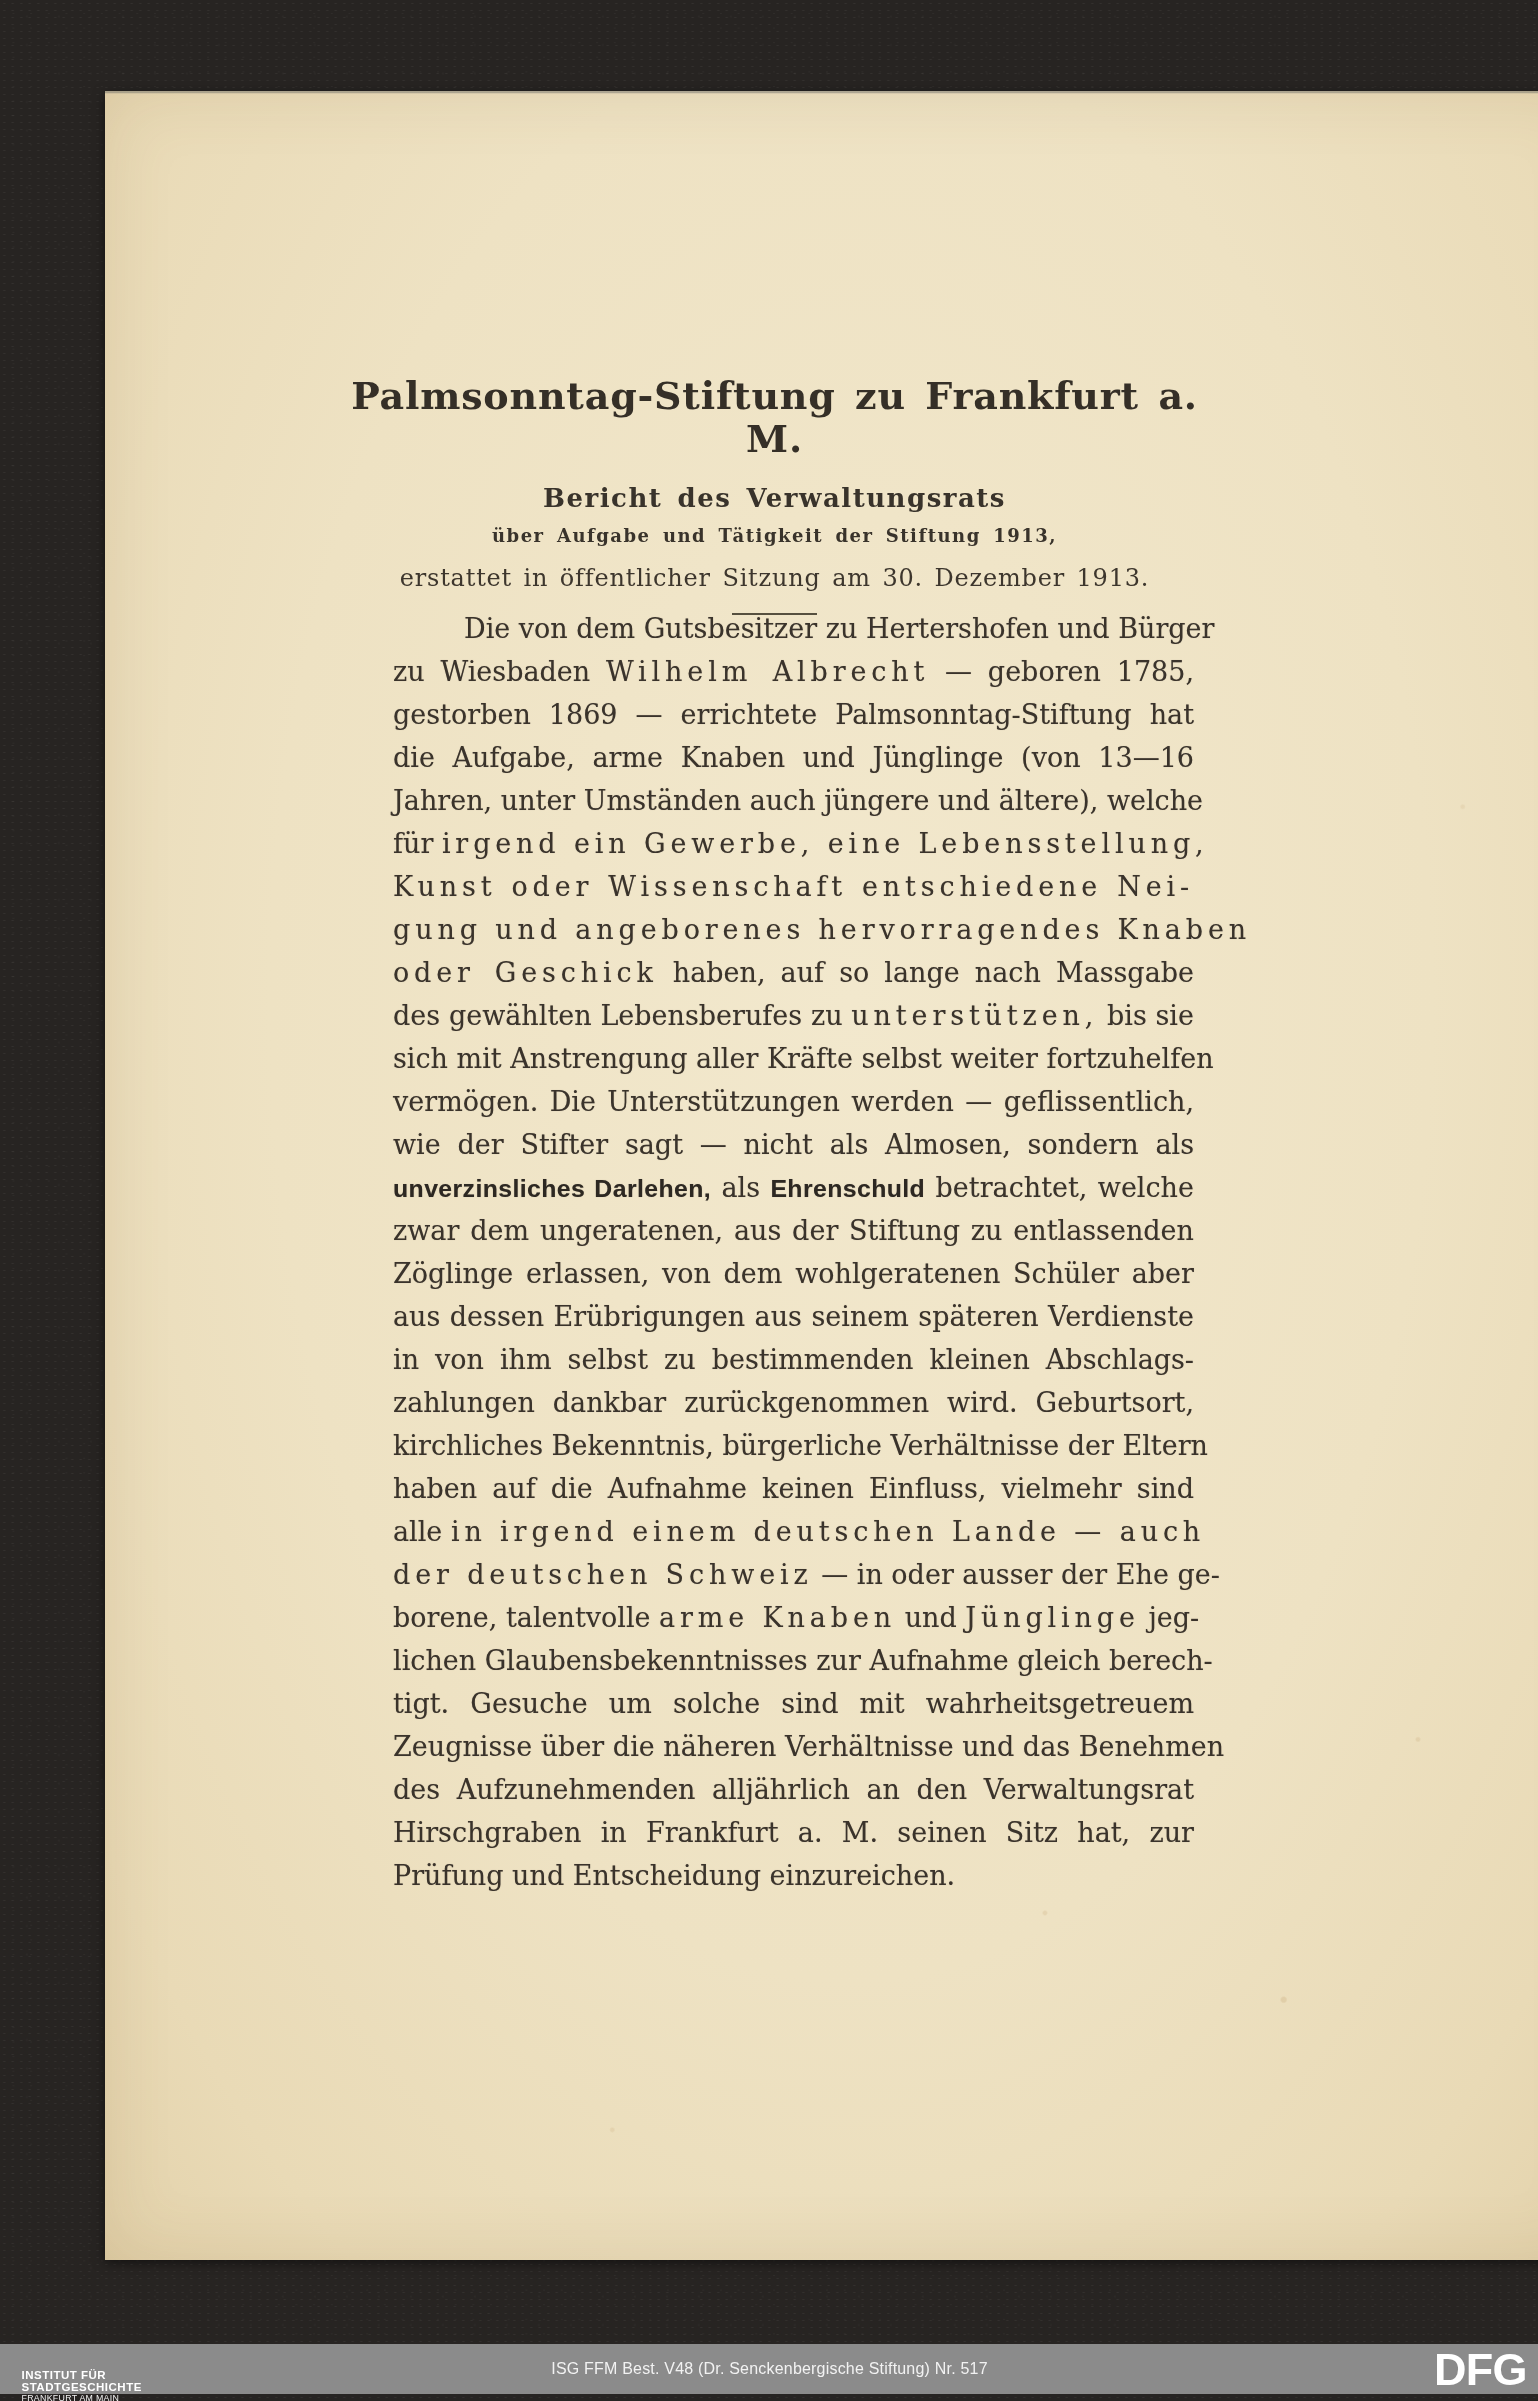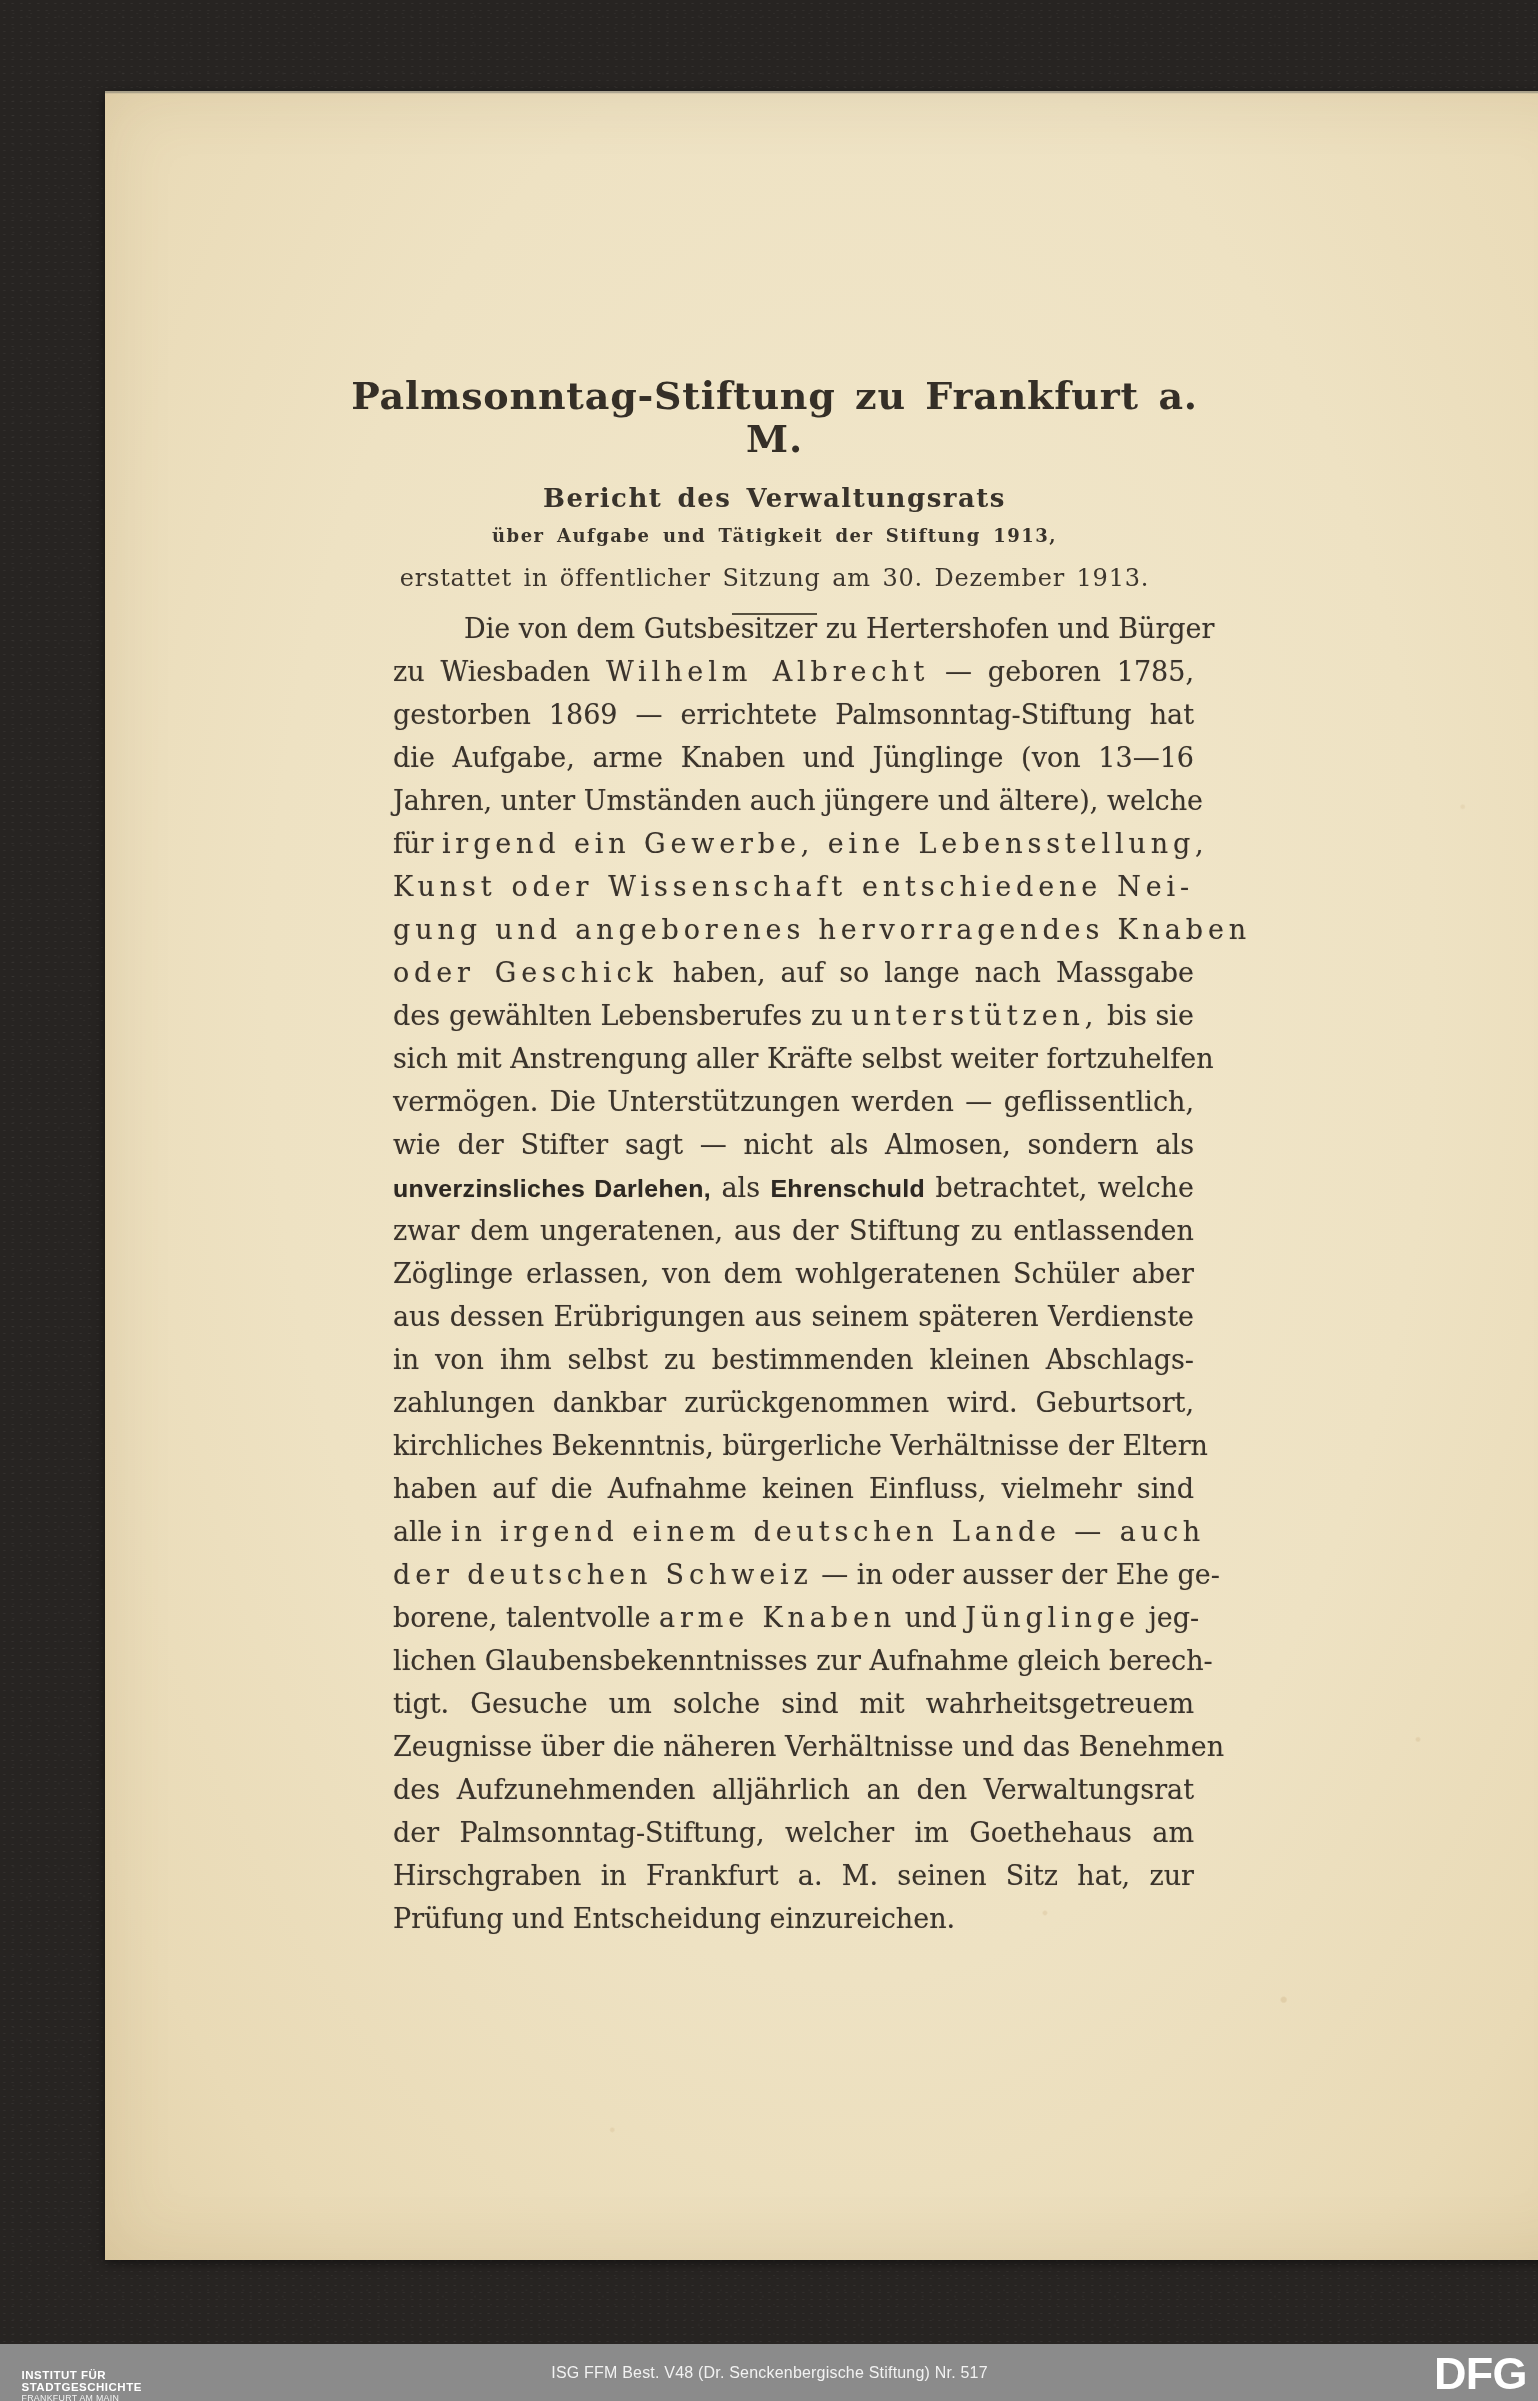--- a/index.html
+++ b/index.html
@@ -58,21 +58,21 @@
   .bl.last { text-align-last:left; }
   .bl .g { letter-spacing:0.18em; }
   .bl .b {
     font-family:"Liberation Sans", sans-serif;
     font-weight:700; font-size:0.92em; color:#2d2822;
     letter-spacing:0.4px;
   }
 
   
   .bar {
-    position:absolute; left:0; top:2344px; width:1539px; height:58px;
+    position:absolute; left:0; top:2344px; width:1539px; height:50px;
     background:#8b8b8b;
     font-family:"Liberation Sans", sans-serif;
   }
   .isg { position:absolute; left:21.5px; top:24.6px; color:#ffffff; }
   .isg-strong { font-size:11.5px; font-weight:700; line-height:12.3px; letter-spacing:0.5px; }
   .isg-light  { font-size:8.8px; font-weight:400; line-height:10px; letter-spacing:0.3px; color:#f3f3f3; }
   .ref {
     position:absolute; left:50%; top:50%; transform:translate(-50%,-50%);
     font-size:16px; color:#f2f2f2; letter-spacing:0.2px; white-space:nowrap;
   }
@@ -119,21 +119,20 @@
         <div class="bl"><span class="n">zahlungen dankbar zurückgenommen wird.  Geburtsort,</span></div>
         <div class="bl"><span class="n">kirchliches Bekenntnis, bürgerliche Verhältnisse der Eltern</span></div>
         <div class="bl"><span class="n">haben auf die Aufnahme keinen Einfluss, vielmehr sind</span></div>
         <div class="bl"><span class="n">alle </span><span class="g">in irgend einem deutschen Lande — auch</span></div>
         <div class="bl"><span class="g">der deutschen Schweiz</span><span class="n"> — in oder ausser der Ehe ge-</span></div>
         <div class="bl"><span class="n">borene, talentvolle </span><span class="g">arme Knaben</span><span class="n"> und </span><span class="g">Jünglinge</span><span class="n"> jeg-</span></div>
         <div class="bl"><span class="n">lichen Glaubensbekenntnisses zur Aufnahme gleich berech-</span></div>
         <div class="bl"><span class="n">tigt.  Gesuche um solche sind mit wahrheitsgetreuem</span></div>
         <div class="bl"><span class="n">Zeugnisse über die näheren Verhältnisse und das Benehmen</span></div>
         <div class="bl"><span class="n">des Aufzunehmenden alljährlich an den Verwaltungsrat</span></div>
-        <div class="bl"><span class="n">der Palmsonntag-Stiftung, welcher im Goethehaus am</span></div>
         <div class="bl"><span class="n">Hirschgraben in Frankfurt a. M. seinen Sitz hat, zur</span></div>
         <div class="bl last"><span class="n">Prüfung und Entscheidung einzureichen.</span></div>
       </div>
 
   </div>
 
   <div class="bar">
     <div class="isg">
       <div class="isg-strong">INSTITUT FÜR</div>
       <div class="isg-strong">STADTGESCHICHTE</div>

